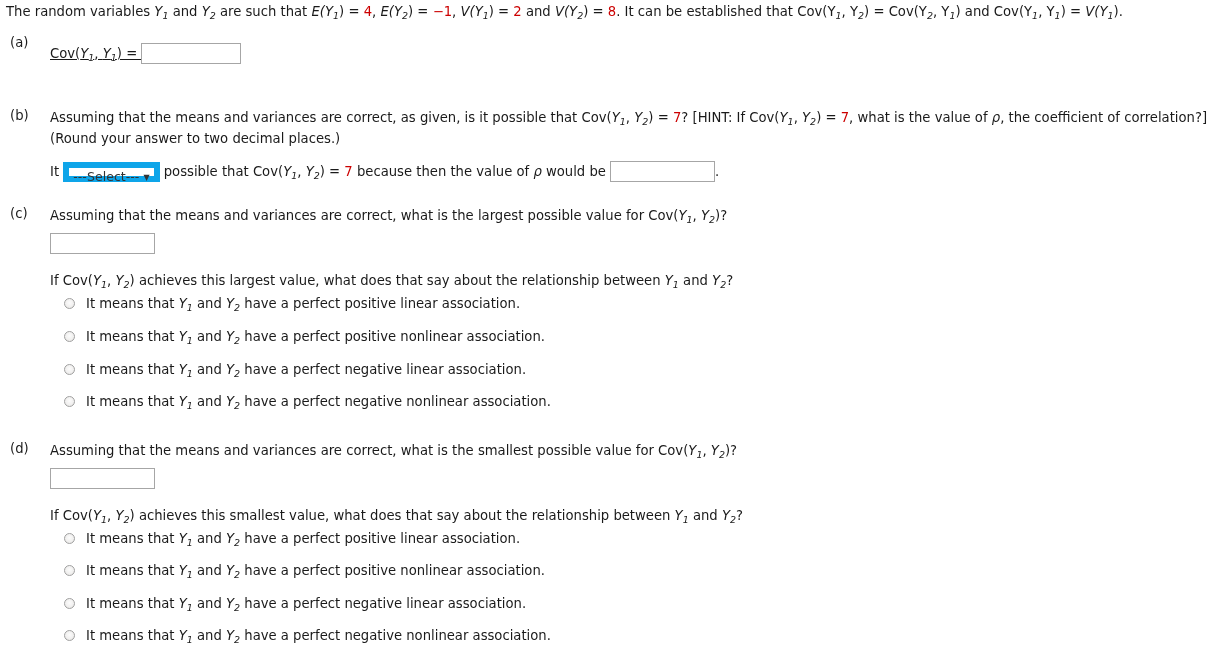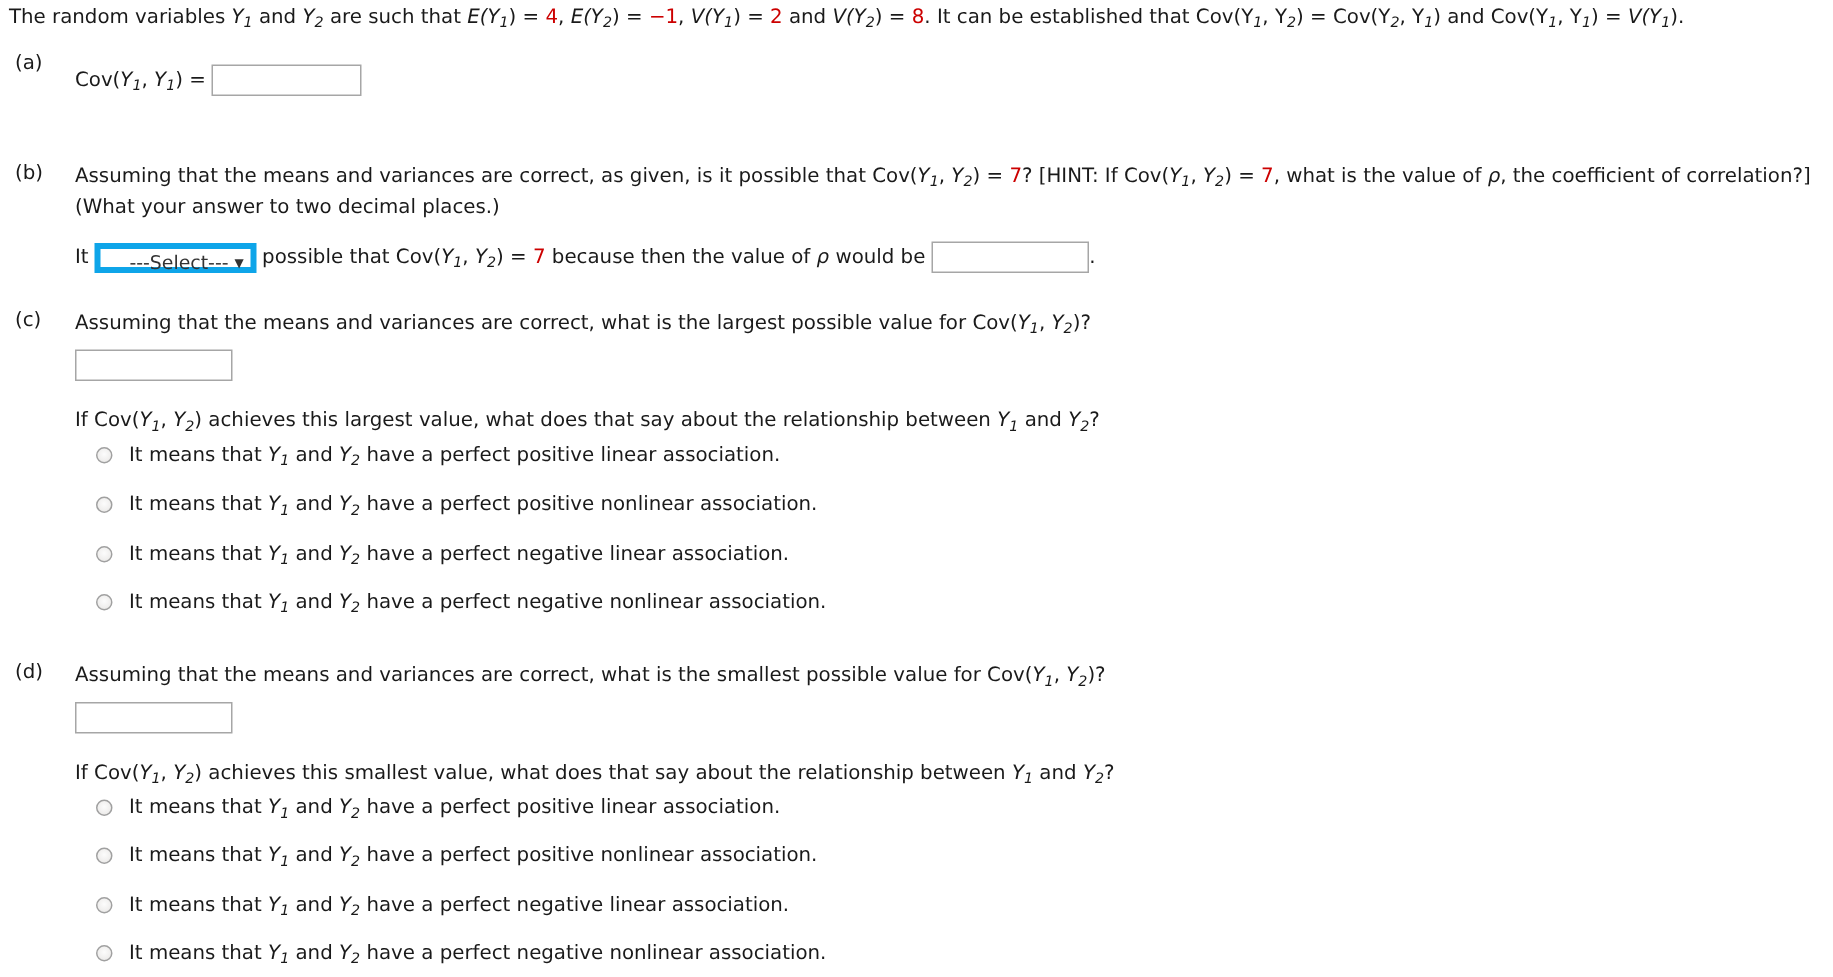--- a/index.html
+++ b/index.html
@@ -77,24 +77,24 @@
     color: #1a1a1a;
     outline: none;
   }
   .txtbox.wide { width: 105px; }
 
   .selectbox {
     display: inline-block;
     box-sizing: border-box;
     height: 20px;
     line-height: 18px;
-    border: 4px solid #0ea5e9;
+    border: 6px solid #0ea5e9;
     background: #ffffff;
     vertical-align: middle;
-    padding: 0 4px 0 19px;
+    padding: 0 4px 0 4px;
     font-size: 12.6px;
     color: #333333;
     white-space: nowrap;
     cursor: default;
     text-align: right;
   }
   .selectbox .caret {
     display: inline-block;
     margin-left: 4px;
     font-size: 8px;
@@ -130,29 +130,29 @@
 
 <div class="page">
 
   <div class="intro">
     <span>The random variables </span><span class="math"><span>Y</span><sub>1</sub></span><span> and </span><span class="math"><span>Y</span><sub>2</sub></span><span> are such that </span><span class="math"><span>E(Y</span><sub>1</sub><span class="upr">) = </span></span><span class="red">4</span><span>, </span><span class="math"><span>E(Y</span><sub>2</sub><span class="upr">) = </span></span><span class="red">−1</span><span>, </span><span class="math"><span>V(Y</span><sub>1</sub><span class="upr">) = </span></span><span class="red">2</span><span> and </span><span class="math"><span>V(Y</span><sub>2</sub><span class="upr">) = </span></span><span class="red">8</span><span>. It can be established that </span><span><span>Cov(Y</span><sub>1</sub><span>, Y</span><sub>2</sub><span>) = </span></span><span><span>Cov(Y</span><sub>2</sub><span>, Y</span><sub>1</sub><span>)</span></span><span> and </span><span><span>Cov(Y</span><sub>1</sub><span>, Y</span><sub>1</sub><span>) = </span></span><span class="math"><span>V(Y</span><sub>1</sub><span class="upr">).</span></span>
   </div>
 
   <div class="q" style="left:10px; top:35px;">
     <span class="q-label">(a)</span>
     <div class="q-body">
-      <div style="margin-top:8px;"><span>Cov(</span><span class="math"><span>Y</span><sub>1</sub></span><span>, </span><span class="math"><span>Y</span><sub>1</sub></span><span>) = </span><input class="txtbox" type="text" value="" style=""></div>
+      <div style="margin-top:8px;text-decoration:underline;"><span>Cov(</span><span class="math"><span>Y</span><sub>1</sub></span><span>, </span><span class="math"><span>Y</span><sub>1</sub></span><span>) = </span><input class="txtbox" type="text" value="" style=""></div>
     </div>
   </div>
 
   <div class="q" style="left:10px; top:108px;">
     <span class="q-label">(b)</span>
     <div class="q-body">
       <div><span>Assuming that the means and variances are correct, as given, is it possible that Cov(</span><span class="math"><span>Y</span><sub>1</sub></span><span>, </span><span class="math"><span>Y</span><sub>2</sub></span><span>) = </span><span class="red">7</span><span>? [HINT: If Cov(</span><span class="math"><span>Y</span><sub>1</sub></span><span>, </span><span class="math"><span>Y</span><sub>2</sub></span><span>) = </span><span class="red">7</span><span>, what is the value of </span><span class="math">ρ</span><span>, the coefficient of correlation?]</span></div>
-      <div>(What your answer to two decimal places.)</div>
+      <div>(Round your answer to two decimal places.)</div>
       <div style="margin-top:12px;"><span>It </span><span class="selectbox"><span>---Select---</span><span class="caret">▼</span></span><span> possible that Cov(</span><span class="math"><span>Y</span><sub>1</sub></span><span>, </span><span class="math"><span>Y</span><sub>2</sub></span><span>) = </span><span class="red">7</span><span> because then the value of </span><span class="math">ρ</span><span> would be </span><input class="txtbox wide" type="text" value="" style=""><span>.</span></div>
     </div>
   </div>
 
   <div class="q" style="left:10px; top:206px;">
     <span class="q-label">(c)</span>
     <div class="q-body">
       <div><span>Assuming that the means and variances are correct, what is the largest possible value for Cov(</span><span class="math"><span>Y</span><sub>1</sub></span><span>, </span><span class="math"><span>Y</span><sub>2</sub></span><span>)?</span></div>
       <div style="margin-top:6px;"><input class="txtbox wide" type="text" value="" style=""></div>
       <div style="margin-top:17px;"><span>If Cov(</span><span class="math"><span>Y</span><sub>1</sub></span><span>, </span><span class="math"><span>Y</span><sub>2</sub></span><span>) achieves this largest value, what does that say about the relationship between </span><span class="math"><span>Y</span><sub>1</sub></span><span> and </span><span class="math"><span>Y</span><sub>2</sub></span><span>?</span></div>

